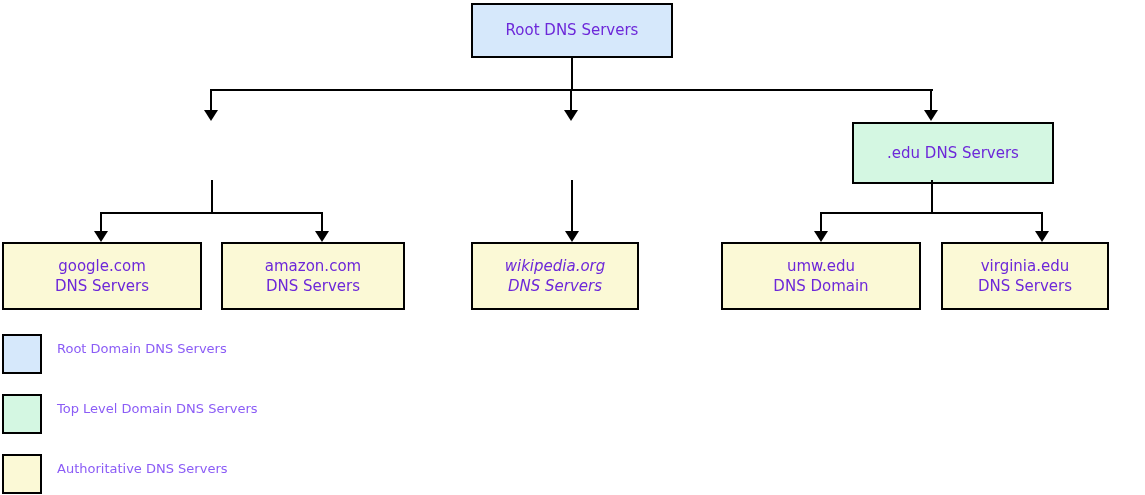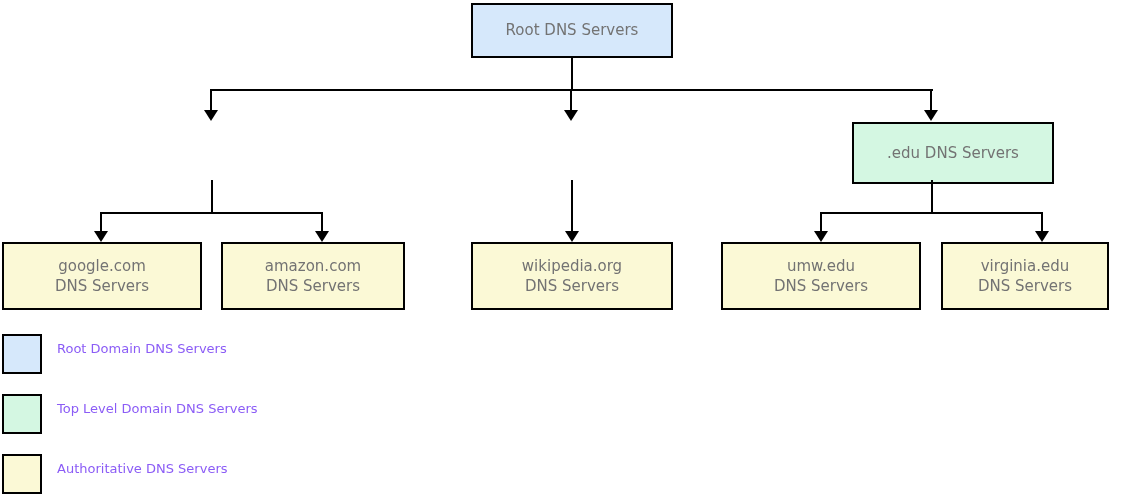--- a/index.html
+++ b/index.html
@@ -19,21 +19,21 @@
   
   .node {
     position: absolute;
     box-sizing: border-box;
     border: 2px solid #000000;
     display: flex;
     align-items: center;
     justify-content: center;
     text-align: center;
     font-size: 15px;
-    color: #737373;
+    color: #6d28d9;
     line-height: 1.35;
     white-space: pre-line;
   }
   .node.root   { background: #d6e8fb; }
   .node.tld    { background: #d4f7e2; }
   .node.auth   { background: #fbf9d6; }
 
   
   .edge {
     position: absolute;
@@ -107,25 +107,25 @@
   <div class="arrow" style="left:814px; top:231px;"></div>
   <div class="edge v" style="left:1041px; top:212px; height:20px;"></div>
   <div class="arrow" style="left:1035px; top:231px;"></div>
 
   <div class="node auth" style="left:2px; top:242px; width:200px; height:68px;">google.com
 DNS Servers</div>
 
   <div class="node auth" style="left:221px; top:242px; width:184px; height:68px;">amazon.com
 DNS Servers</div>
 
-  <div class="node auth" style="left:471px; top:242px; width:202px; height:68px;">wikipedia.org
+  <div class="node auth" style="left:471px; top:242px; width:168px; height:68px;font-style:italic;">wikipedia.org
 DNS Servers</div>
 
   <div class="node auth" style="left:721px; top:242px; width:200px; height:68px;">umw.edu
-DNS Servers</div>
+DNS Domain</div>
 
   <div class="node auth" style="left:941px; top:242px; width:168px; height:68px;">virginia.edu
 DNS Servers</div>
 
   <div class="legend-swatch" style="left:2px; top:334px; background:#d6e8fb;"></div>
   <div class="legend-label" style="top:341px;">Root Domain DNS Servers</div>
 
   <div class="legend-swatch" style="left:2px; top:394px; background:#d4f7e2;"></div>
   <div class="legend-label" style="top:401px;">Top Level Domain DNS Servers</div>
 

